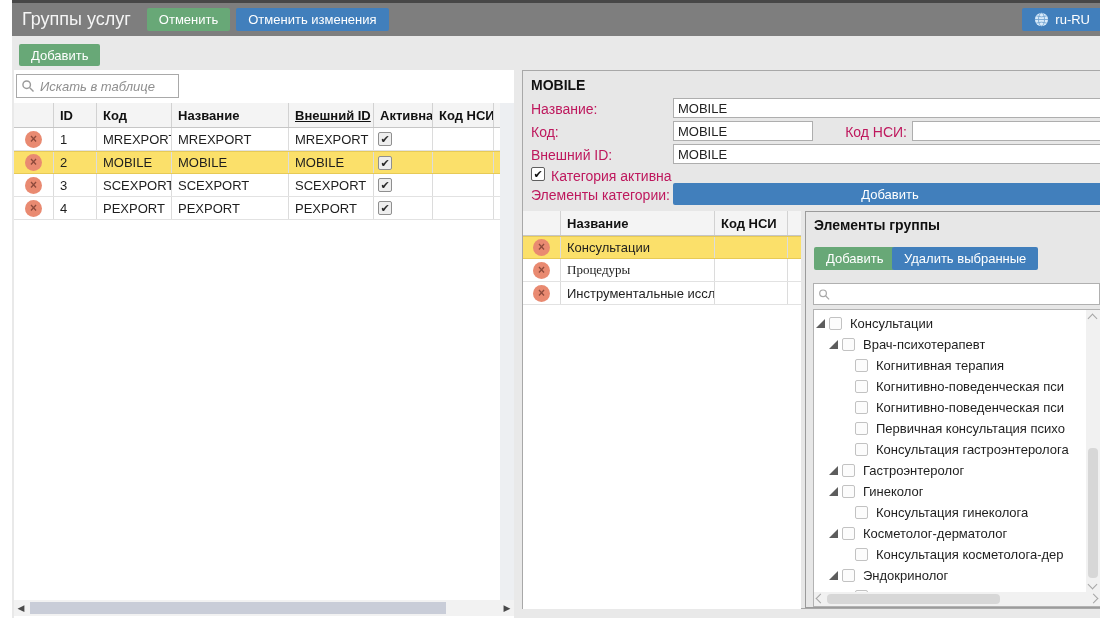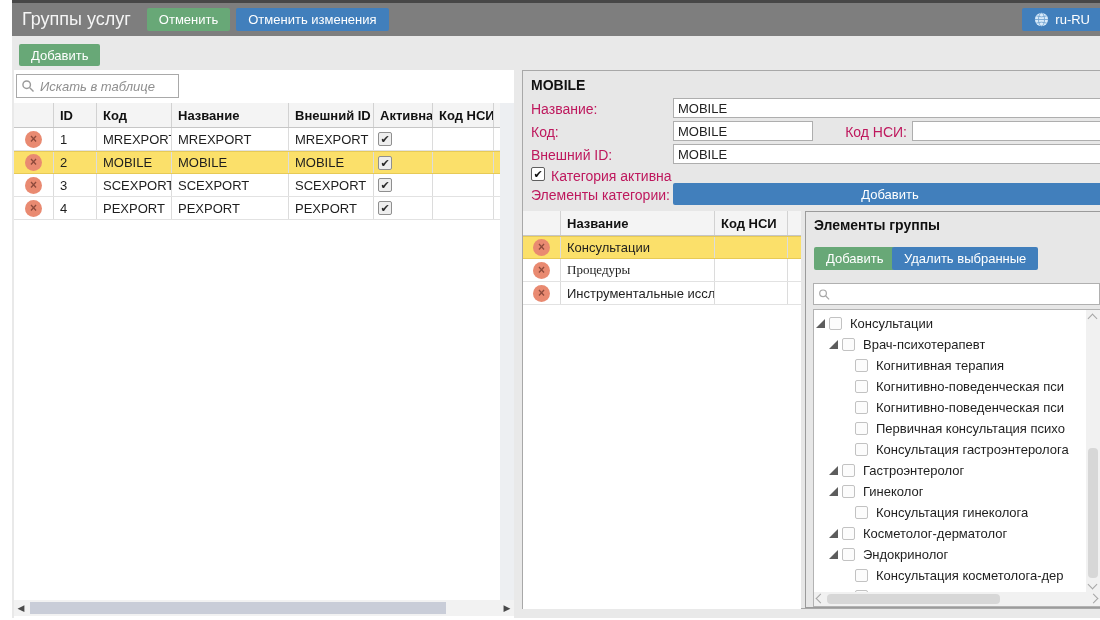--- a/index.html
+++ b/index.html
@@ -136,21 +136,21 @@
         <line x1="10" y1="10" x2="14.3" y2="14.3" stroke="#9a9a9a" stroke-width="1.6"></line>
       </svg>
       <input placeholder="Искать в таблице" style="">
     </div>
     <div class="grid">
         <div class="grow ghead">
           <span class="gcell c-icon"></span>
           <span class="gcell" style="width: 43px;">ID</span>
           <span class="gcell" style="width: 75px;">Код</span>
           <span class="gcell" style="width: 117px;">Название</span>
-          <span class="gcell" style="width: 85px;">Внешний ID</span>
+          <span class="gcell" style="width: 85px; text-decoration: underline;">Внешний ID</span>
           <span class="gcell" style="width: 59px;">Активна</span>
           <span class="gcell" style="width: 61px;">Код НСИ</span>
         </div>
         <div class="grow">
           <span class="gcell c-icon">
             <span class="delbtn">×</span>
           </span>
           <span class="gcell" style="width: 43px;">1</span>
           <span class="gcell" style="width: 75px;">MREXPORT</span>
           <span class="gcell" style="width: 117px;">MREXPORT</span>
@@ -318,29 +318,29 @@
             <div class="trow" style="padding-left: 28px;">
               <span class="exp-sp"></span>
               <span class="tcheck"></span>
               <span class="tlabel">Консультация гинеколога</span>
             </div>
             <div class="trow" style="padding-left: 15px;">
               <span class="expander"></span>
               <span class="tcheck"></span>
               <span class="tlabel">Косметолог-дерматолог</span>
             </div>
+            <div class="trow" style="padding-left: 28px;">
+              <span class="exp-sp"></span>
+              <span class="tcheck"></span>
+              <span class="tlabel">Консультация косметолога-дер</span>
+            </div>
             <div class="trow" style="padding-left: 15px;">
               <span class="expander"></span>
               <span class="tcheck"></span>
               <span class="tlabel">Эндокринолог</span>
-            </div>
-            <div class="trow" style="padding-left: 28px;">
-              <span class="exp-sp"></span>
-              <span class="tcheck"></span>
-              <span class="tlabel">Консультация косметолога-дер</span>
             </div>
             <div class="trow" style="padding-left: 28px;">
               <span class="exp-sp"></span>
               <span class="tcheck"></span>
               <span class="tlabel">Консультация эндокринолога</span>
             </div>
           </div>
         <div class="vscroll">
           <span class="chev up"></span>
           <div class="thumb"></div>

